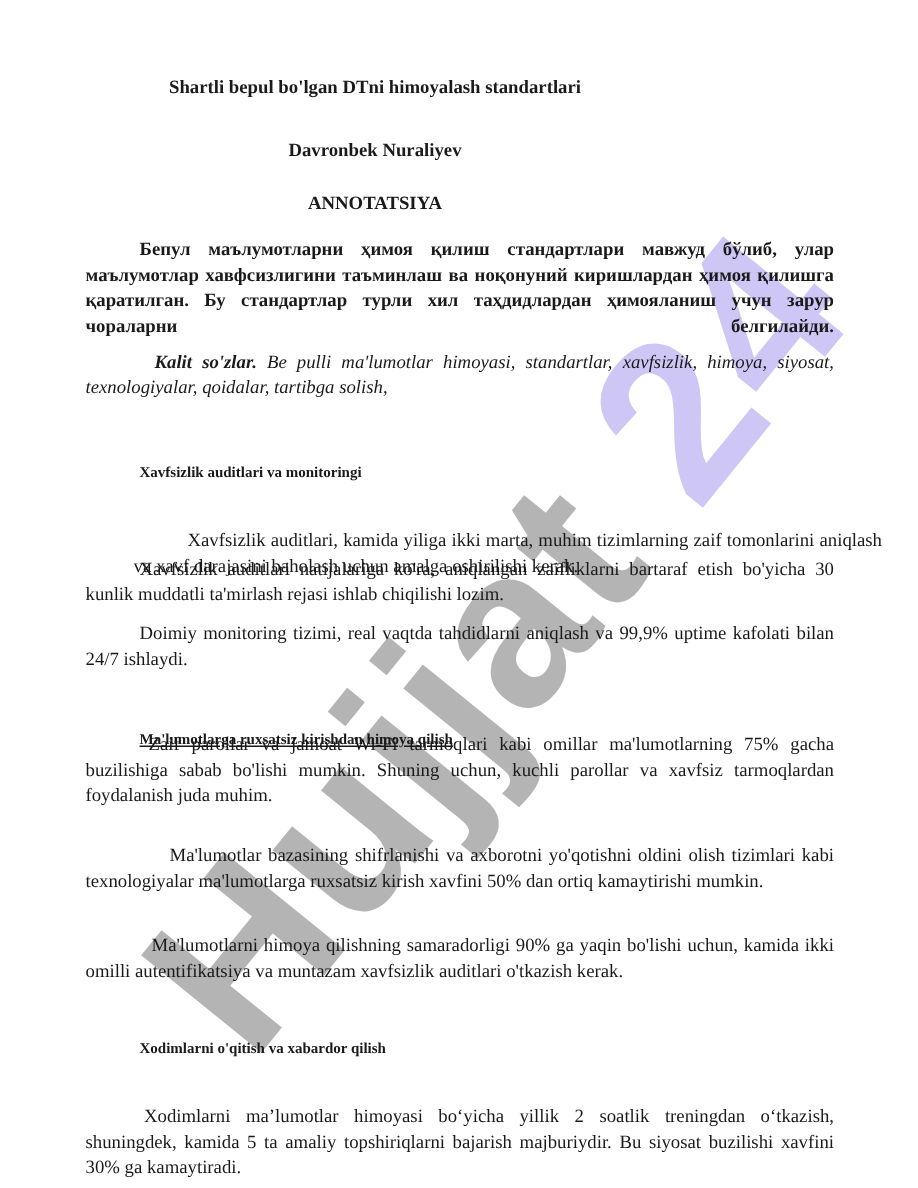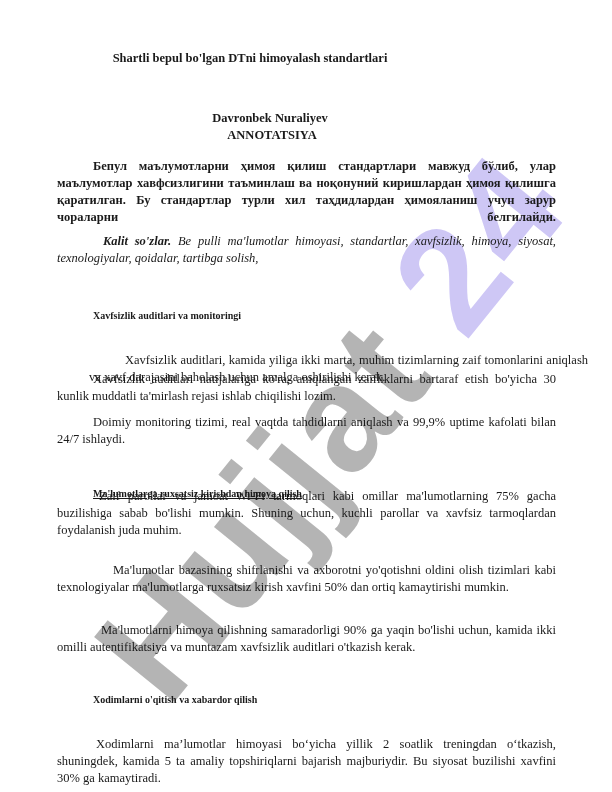--- a/index.html
+++ b/index.html
@@ -24,22 +24,22 @@
 <body>
 
 <div class="page">
 
   <div class="watermark">
     <div class="wm-text"><span class="wm-a">Hujjat</span> <span class="wm-b">24</span></div>
   </div>
 
   <div class="content">
     <div class="title" style="top:51px;">Shartli bepul bo'lgan DTni himoyalash standartlari</div>
-    <div class="title" style="top:111px;padding-left:20px;">Davronbek Nuraliyev</div>
-    <div class="title" style="top:128px;margin-left:22px;">ANNOTATSIYA</div>
+    <div class="title" style="top:93px;">Davronbek Nuraliyev</div>
+    <div class="title" style="top:128px;">ANNOTATSIYA</div>
 
     <div class="p full-last" style="top:158px; text-indent:36px;font-weight:bold;">Бепул маълумотларни ҳимоя қилиш стандартлари мавжуд бўлиб, улар маълумотлар хавфсизлигини таъминлаш ва ноқонуний киришлардан ҳимоя қилишга қаратилган.  Бу стандартлар турли хил таҳдидлардан ҳимояланиш учун зарур чораларни белгилайди.</div>
 
     <div class="p" style="top:233px; text-indent:46px;font-style:italic;"><b>Kalit so'zlar.</b><span> Be pulli ma'lumotlar himoyasi, standartlar, xavfsizlik, himoya, siyosat, texnologiyalar, qoidalar, tartibga solish,</span></div>
 
     <div class="h" style="top:310px;">Xavfsizlik auditlari va monitoringi</div>
     <div class="p" style="top:326px; text-indent:36px;margin-top:45px;">Xavfsizlik auditlari natijalariga ko'ra, aniqlangan zaifliklarni bartaraf etish bo'yicha 30 kunlik muddatli  ta'mirlash rejasi ishlab chiqilishi lozim.</div>
     <div class="p" style="top:352px; text-indent:36px;margin-left:32px;">Xavfsizlik auditlari, kamida yiliga ikki marta,  muhim tizimlarning zaif tomonlarini aniqlash va  xavf darajasini baholash uchun amalga oshirilishi kerak.</div>
     <div class="p" style="top:414px; text-indent:36px;">Doimiy monitoring tizimi, real vaqtda tahdidlarni aniqlash va 99,9% uptime kafolati bilan 24/7 ishlaydi.</div>
 

